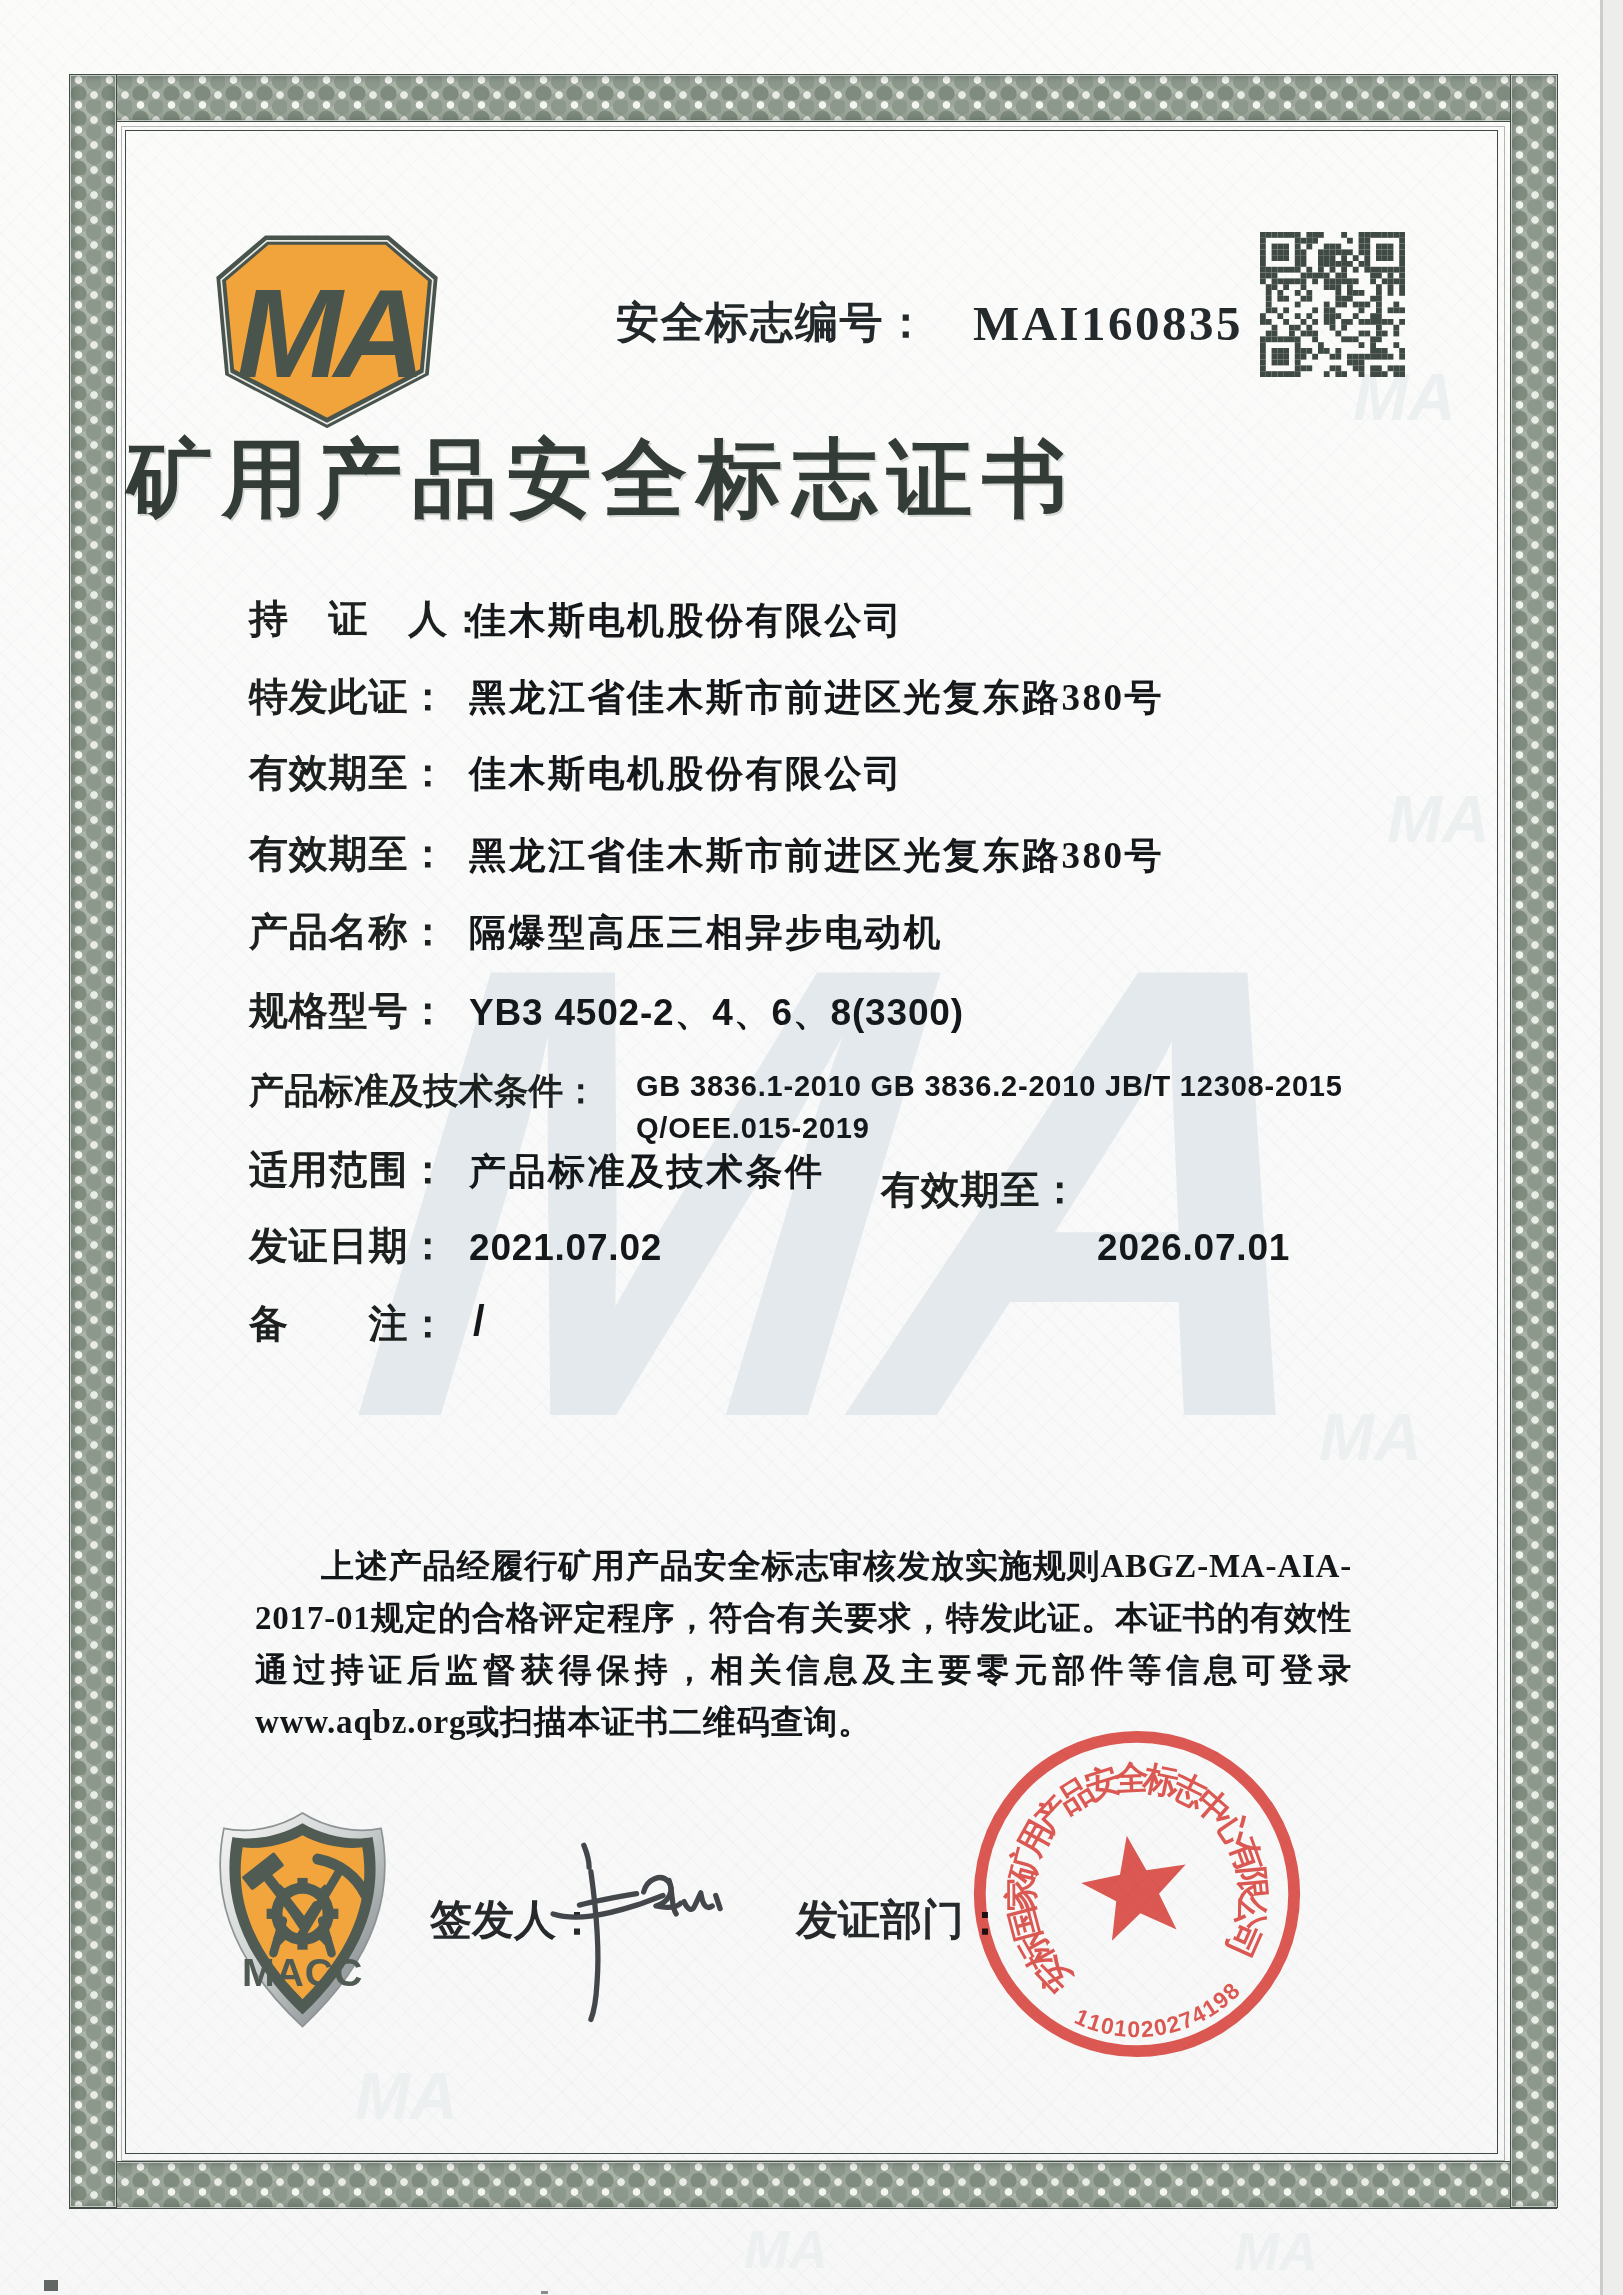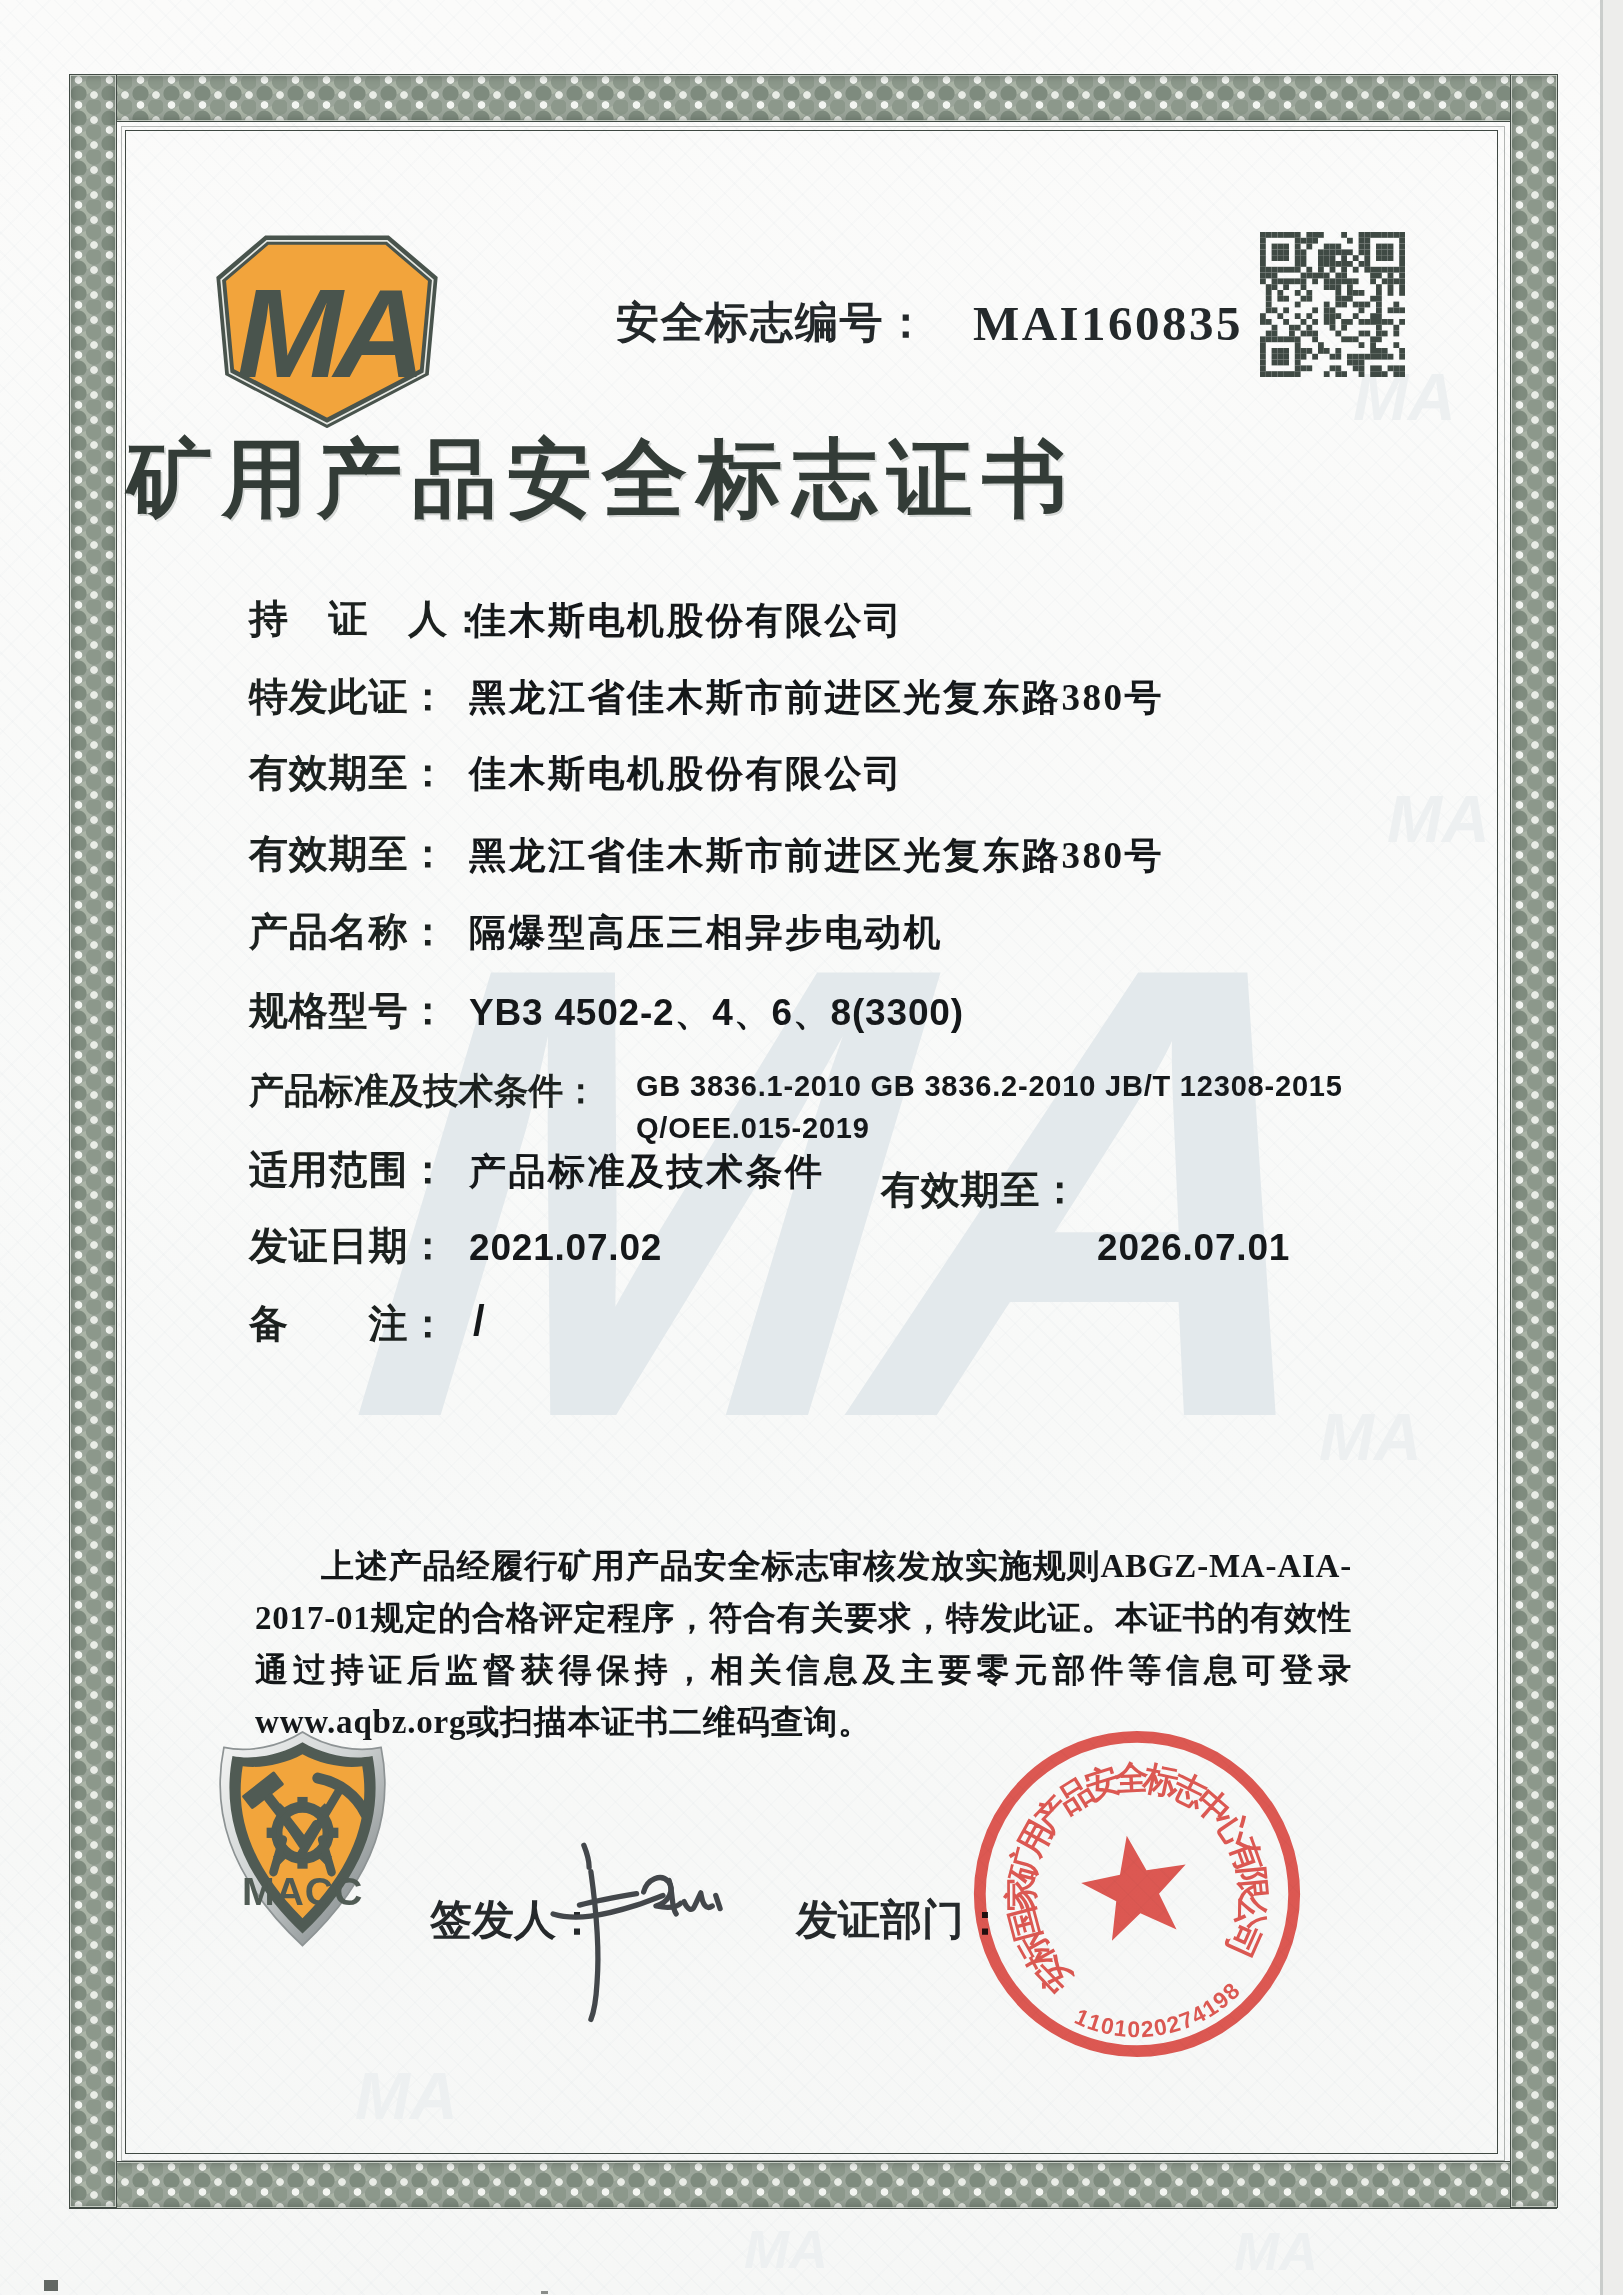--- a/index.html
+++ b/index.html
@@ -62,21 +62,21 @@
   .fvalue{position:absolute;z-index:4;left:469px;font-family:var(--serif);font-weight:bold;
     font-size:37px;line-height:44px;letter-spacing:2.5px;color:#15181a;white-space:nowrap;}
   .fvalue.latin{font-family:var(--sans);letter-spacing:0.8px;}
   .flabel.long{font-size:36px;letter-spacing:0;transform:scaleX(.97);transform-origin:left;}
   .fvalue.std{left:636px;font-family:var(--sans);font-size:29px;letter-spacing:0.8px;}
   
   .statement{position:absolute;z-index:4;left:255px;top:1540px;width:1097px;
     font-family:var(--serif);font-weight:600;font-size:33px;line-height:52px;color:#141719;
     text-align:justify;text-indent:2em;letter-spacing:0.8px;}
   
-  .shield{position:absolute;z-index:4;left:200px;top:1728px;width:205px;height:225px;text-align:center;}
+  .shield{position:absolute;z-index:4;left:200px;top:1809px;width:205px;height:225px;text-align:center;}
   .signer-label,.dept-label{position:absolute;z-index:4;font-family:var(--sans);font-weight:bold;
     font-size:42px;line-height:47px;color:#25292b;white-space:nowrap;}
   .signer-label{left:430px;top:1896px;}
   .dept-label{left:796px;top:1896px;}
   .signature{position:absolute;z-index:5;left:548px;top:1826px;width:186px;height:211px;}
   .signature path{stroke:#43474b;stroke-width:6;fill:none;stroke-linecap:round;stroke-linejoin:round;}
   .seal{position:absolute;z-index:6;left:968px;top:1725px;width:338px;height:338px;
     transform:rotate(-10deg);mix-blend-mode:multiply;opacity:.95;}
   .seal-char{font-family:var(--sans);font-weight:bold;font-size:40px;fill:#e2514b;text-anchor:middle;dominant-baseline:central;}
   .seal-num{font-family:var(--sans);font-weight:bold;font-size:27px;fill:#e2514b;text-anchor:middle;dominant-baseline:central;}

